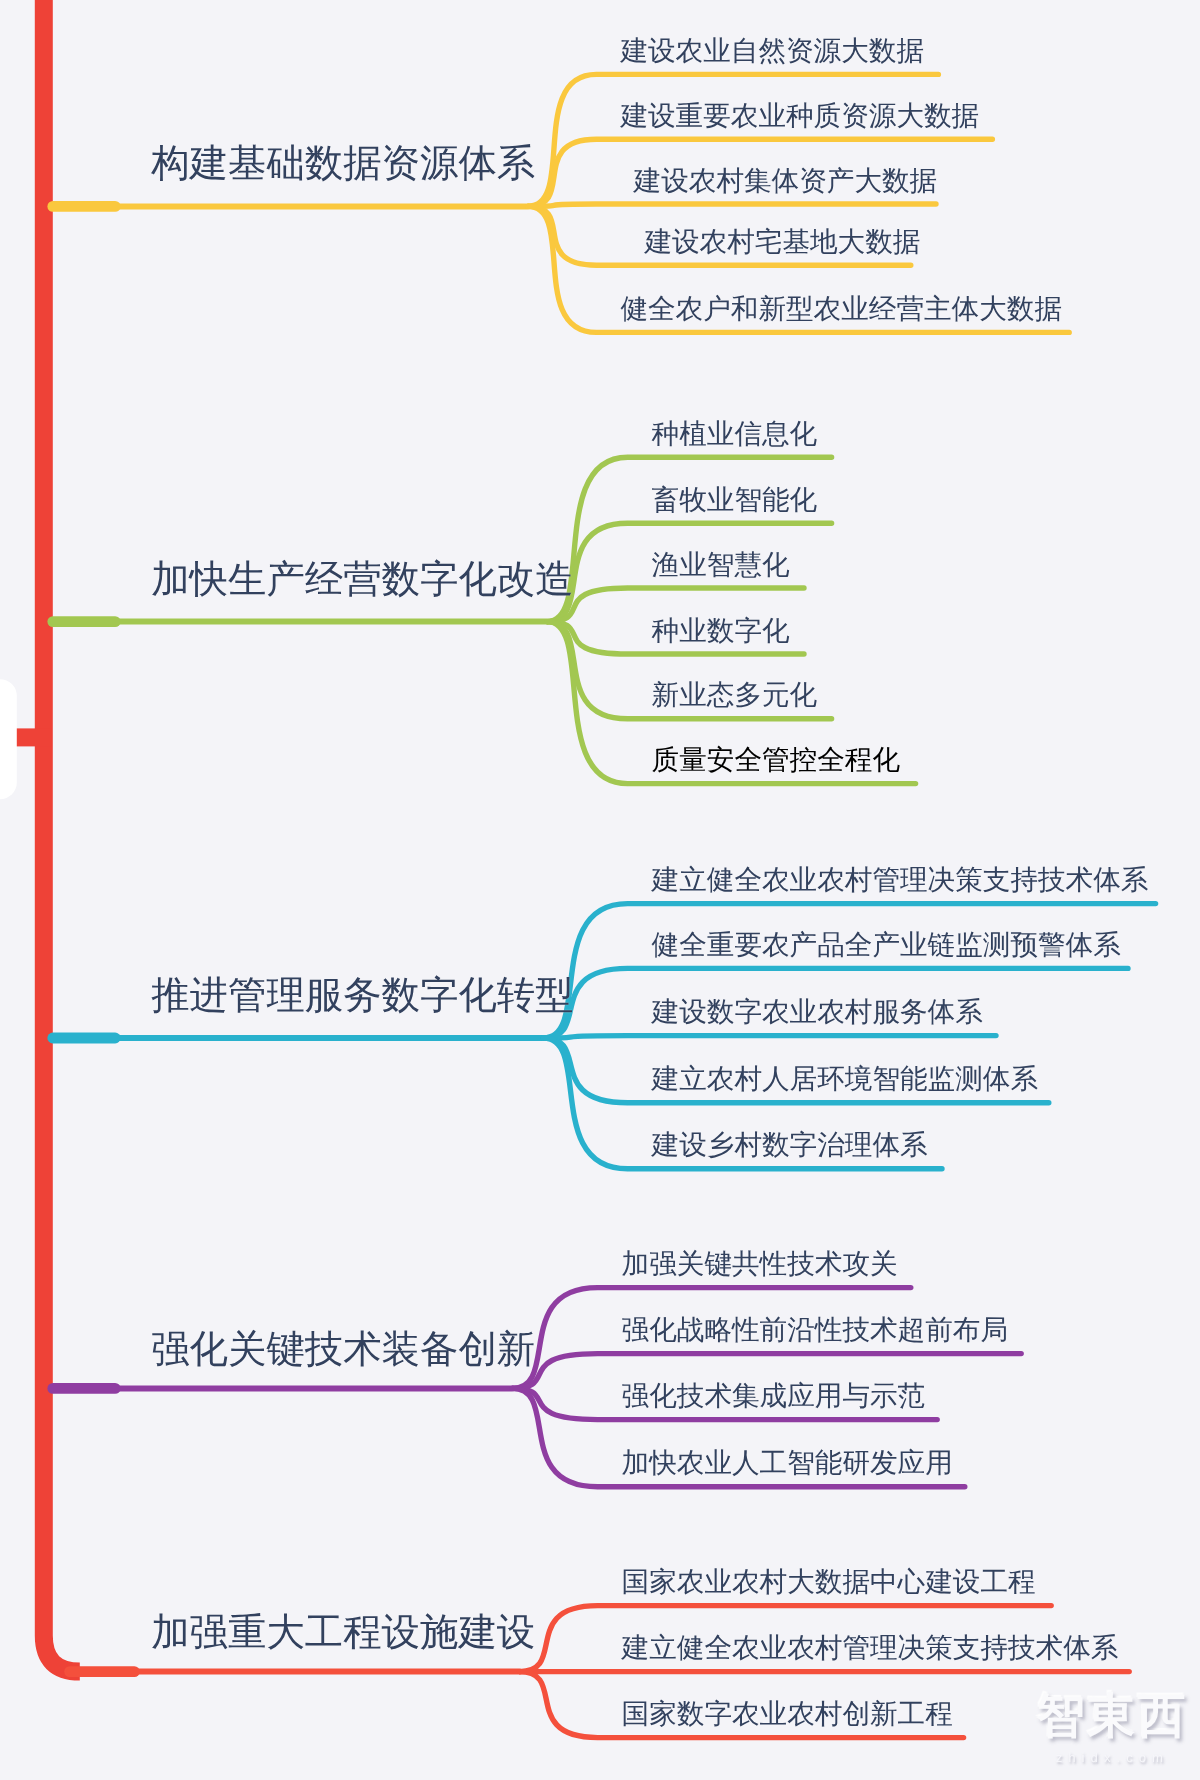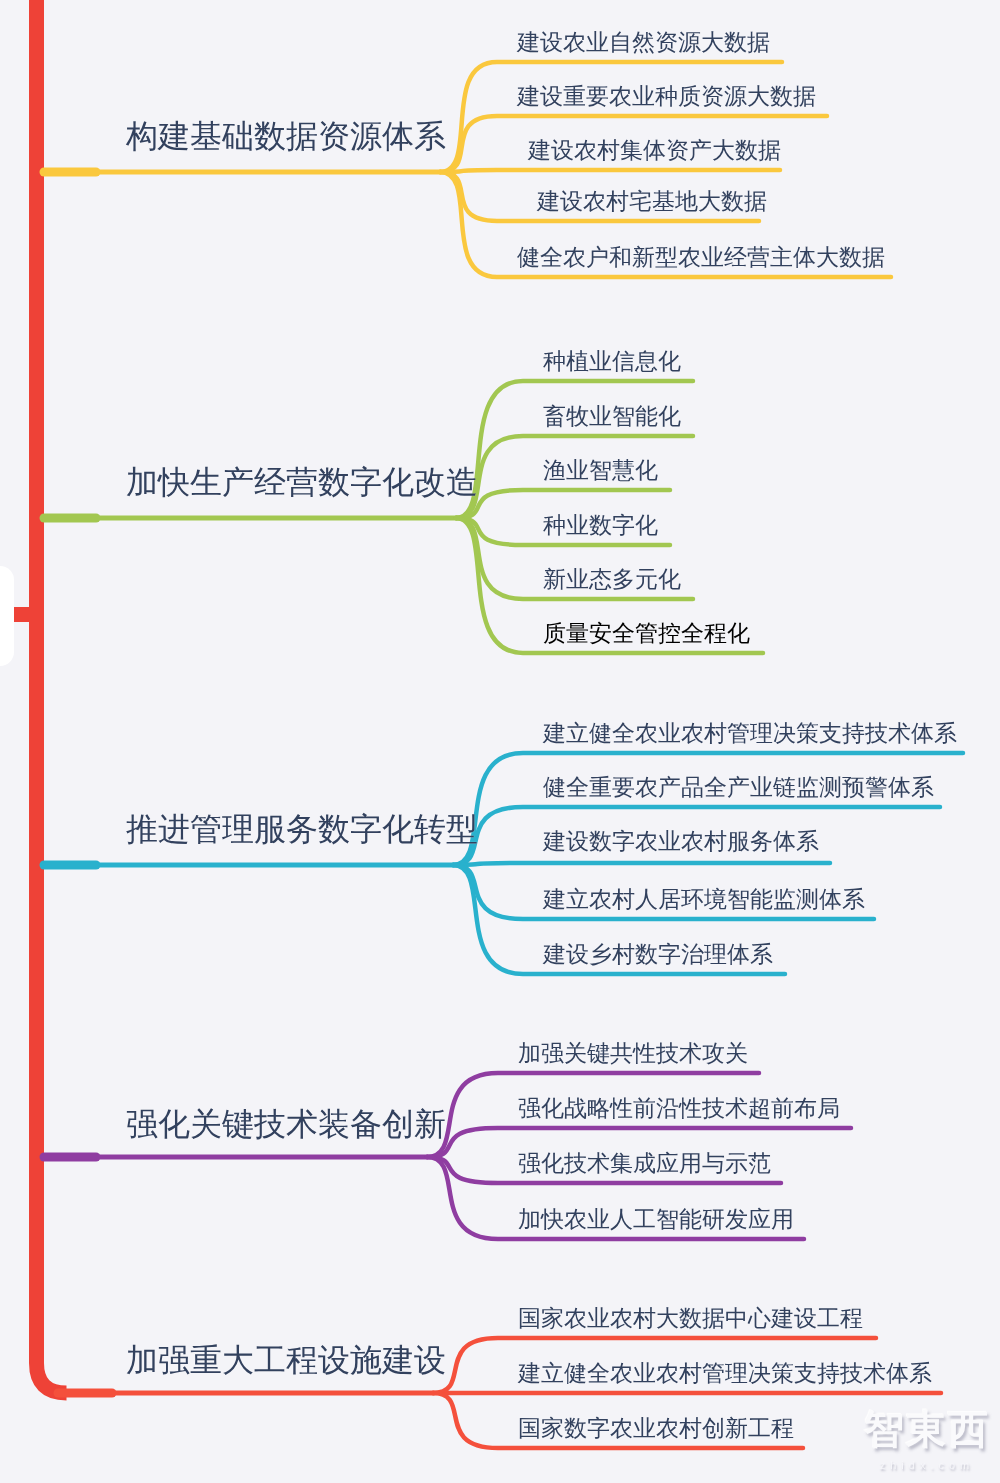--- a/index.html
+++ b/index.html
@@ -116,21 +116,21 @@
   <div class="nodelabel child-label" style="left: 543px; top: 346px; color: rgb(50, 65, 94);">种植业信息化</div>
   <div class="nodelabel child-label" style="left: 543px; top: 401px; color: rgb(50, 65, 94);">畜牧业智能化</div>
   <div class="nodelabel child-label" style="left: 543px; top: 455px; color: rgb(50, 65, 94);">渔业智慧化</div>
   <div class="nodelabel child-label" style="left: 543px; top: 510px; color: rgb(50, 65, 94);">种业数字化</div>
   <div class="nodelabel child-label" style="left: 543px; top: 564px; color: rgb(50, 65, 94);">新业态多元化</div>
   <div class="nodelabel child-label" style="left: 543px; top: 618px; color: #000000;">质量安全管控全程化</div>
 
   <div class="nodelabel main-label" style="left: 126px; top: 813px; color: rgb(50, 65, 94);">推进管理服务数字化转型</div>
   <div class="nodelabel child-label" style="left: 543px; top: 718px; color: rgb(50, 65, 94);">建立健全农业农村管理决策支持技术体系</div>
   <div class="nodelabel child-label" style="left: 543px; top: 772px; color: rgb(50, 65, 94);">健全重要农产品全产业链监测预警体系</div>
-  <div class="nodelabel child-label" style="left: 543px; top: 828px; color: rgb(50, 65, 94); font-family: Liberation Mono, monospace;">建设数字农业农村服务体系</div>
+  <div class="nodelabel child-label" style="left: 543px; top: 828px; color: rgb(50, 65, 94);">建设数字农业农村服务体系</div>
   <div class="nodelabel child-label" style="left: 543px; top: 884px; color: rgb(50, 65, 94);">建立农村人居环境智能监测体系</div>
   <div class="nodelabel child-label" style="left: 543px; top: 939px; color: rgb(50, 65, 94);">建设乡村数字治理体系</div>
 
   <div class="nodelabel main-label" style="left: 126px; top: 1108px; color: rgb(50, 65, 94);">强化关键技术装备创新</div>
   <div class="nodelabel child-label" style="left: 518px; top: 1038px; color: rgb(50, 65, 94);">加强关键共性技术攻关</div>
   <div class="nodelabel child-label" style="left: 518px; top: 1093px; color: rgb(50, 65, 94);">强化战略性前沿性技术超前布局</div>
   <div class="nodelabel child-label" style="left: 518px; top: 1148px; color: rgb(50, 65, 94);">强化技术集成应用与示范</div>
   <div class="nodelabel child-label" style="left: 518px; top: 1204px; color: rgb(50, 65, 94);">加快农业人工智能研发应用</div>
 
   <div class="nodelabel main-label" style="left: 126px; top: 1344px; color: rgb(50, 65, 94);">加强重大工程设施建设</div>

